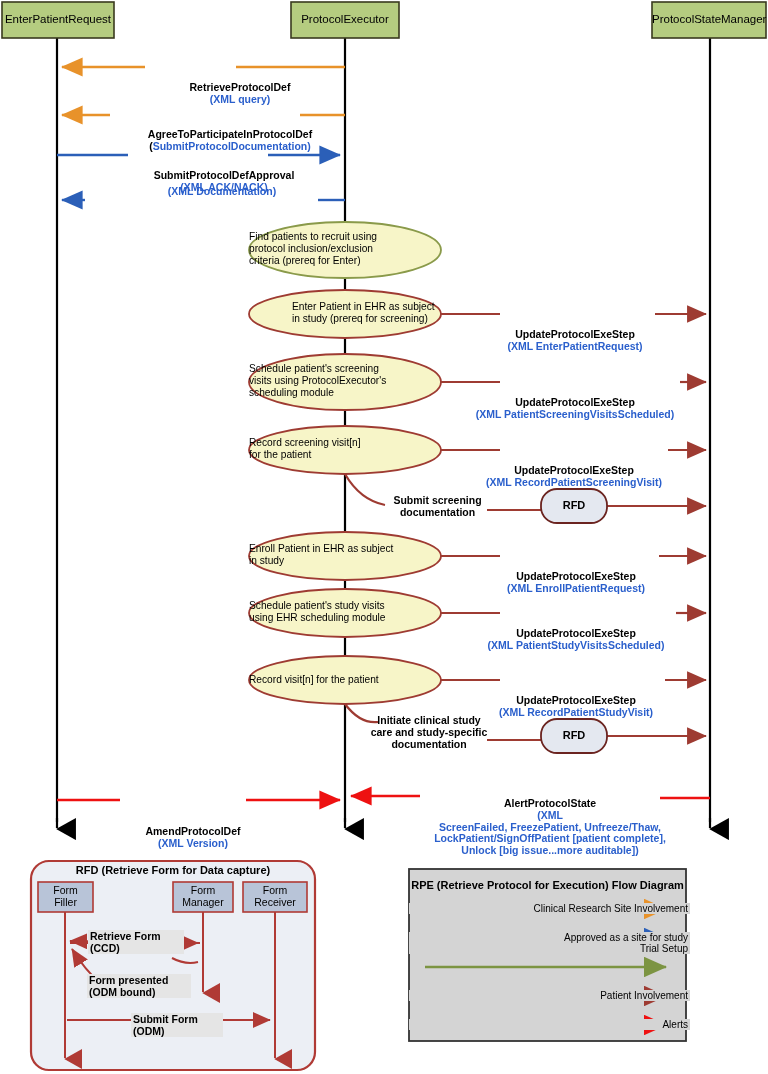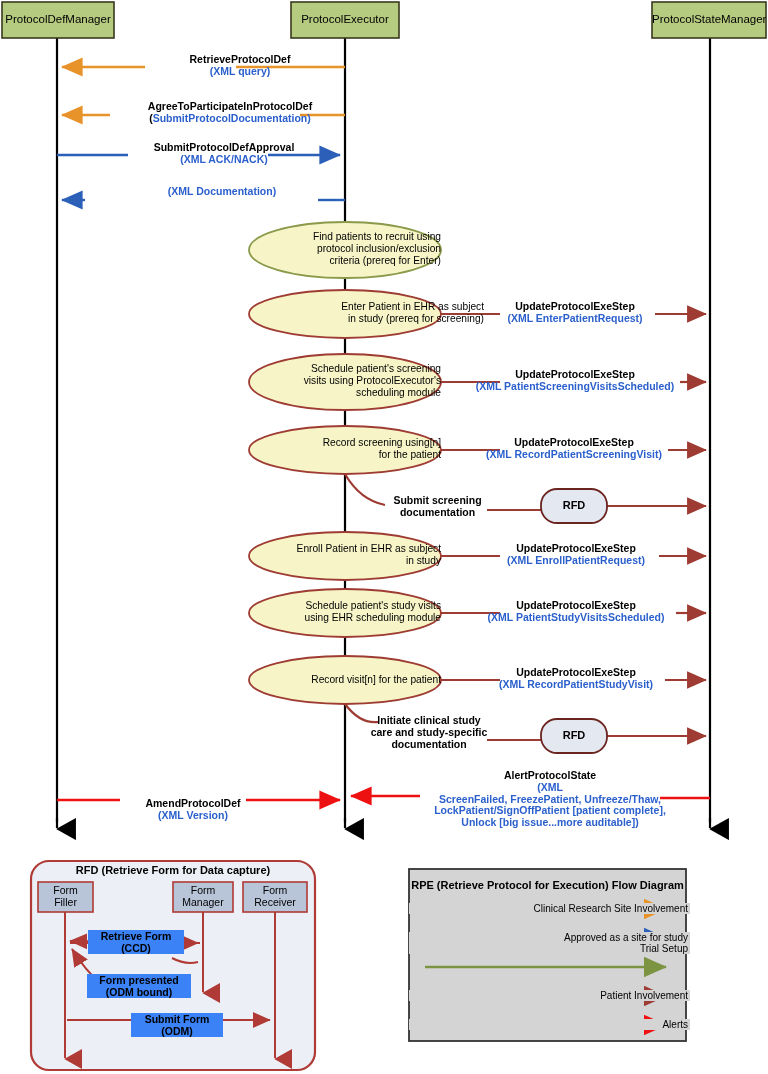--- a/index.html
+++ b/index.html
@@ -4,42 +4,42 @@
 <style>
   html,body{margin:0;padding:0;background:#ffffff;}
   body{
     font-family:"Liberation Sans", sans-serif;
     width:768px; height:1074px; position:relative; overflow:hidden;
   }
   #stage{position:absolute;left:0;top:0;width:768px;height:1074px;}
   svg{position:absolute;left:0;top:0;width:768px;height:1074px;}
 
   .lbl{position:absolute; text-align:center; line-height:1.12;}
-  .lbl .t1{color:#000000;font-weight:bold;font-size:10.5px;white-space:nowrap;}
+  .lbl .t1{color:#000000;font-weight:bold;font-size:10.5px;white-space:nowrap;margin-top:28px;}
   .lbl .t2{color:#2a5fcc;font-weight:bold;font-size:10.5px;white-space:nowrap;}
 
   .actor-name{position:absolute;text-align:center;color:#000;font-size:11.5px;
     line-height:1.1;white-space:nowrap;}
-  .ell-text{position:absolute;text-align:right;color:#000;font-size:10.2px;
+  .ell-text{position:absolute;text-align:left;color:#000;font-size:10.2px;
     line-height:1.18;white-space:nowrap;}
   .rfd-text{position:absolute;text-align:center;color:#000;font-weight:bold;
     font-size:11px;}
   .plain-b{position:absolute;text-align:center;color:#000;font-weight:bold;
     font-size:10.5px;line-height:1.15;white-space:nowrap;}
 
   .lg-title{position:absolute;text-align:center;color:#000;font-weight:bold;
     font-size:11px;white-space:nowrap;}
   .lg-item{position:absolute;text-align:right;color:#000;font-weight:normal;
     font-size:10px;white-space:nowrap;background:#ffffff;padding:0 2px;}
   .lg-item.onGray{background:#d4d4d4;}
   .sm-actor{position:absolute;text-align:center;color:#000;font-size:10.5px;
     line-height:1.12;white-space:nowrap;}
-  .sm-msg{position:absolute;text-align:center;color:#000;font-weight:bold;
+  .sm-msg{position:absolute;color:#000;font-weight:bold;
     font-size:10.5px;line-height:1.15;white-space:nowrap;
-    background:#3b82f6;padding:0 2px;}
+    background:#e5e5e5;padding:0 2px;}
 </style>
 </head>
 <body>
 
 <div id="stage">
 
   <svg viewBox="0 0 768 1074">
     <defs>
       <marker id="ahO" markerWidth="9" markerHeight="8" refX="8.6" refY="4" orient="auto">
         <path d="M0,0 L9,4 L0,8 z" fill="#e8922a"></path>
@@ -175,21 +175,21 @@
     <g>
       <rect x="409" y="869" width="277" height="172" fill="#d4d4d4" stroke="#333" stroke-width="1.8"></rect>
       <line x1="425" y1="909" x2="666" y2="909" stroke="#e8922a" stroke-width="2.6" marker-end="url(#ahO)"></line>
       <line x1="425" y1="938" x2="666" y2="938" stroke="#2b5fb8" stroke-width="2.6" marker-end="url(#ahB)"></line>
       <line x1="425" y1="967" x2="666" y2="967" stroke="#7c9442" stroke-width="2.6" marker-end="url(#ahG)"></line>
       <line x1="425" y1="996" x2="666" y2="996" stroke="#9e3b32" stroke-width="2.6" marker-end="url(#ahR)"></line>
       <line x1="425" y1="1025" x2="666" y2="1025" stroke="#ee1111" stroke-width="2.6" marker-end="url(#ahRed)"></line>
     </g>
   </svg>
 
-  <div class="actor-name" style="left:2px;top:13px;width:112px;">ProtocolDefManager</div>
+  <div class="actor-name" style="left:2px;top:13px;width:112px;">EnterPatientRequest</div>
   <div class="actor-name" style="left:291px;top:13px;width:108px;">ProtocolExecutor</div>
   <div class="actor-name" style="left:652px;top:13px;width:114px;">ProtocolStateManager</div>
 
   <div class="lbl" style="left:120px;top:54px;width:240px;">
     <div class="t1">RetrieveProtocolDef</div>
     <div class="t2">(XML query)</div>
   </div>
 
   <div class="lbl" style="left:80px;top:101px;width:300px;">
     <div class="t1">AgreeToParticipateInProtocolDef</div>
@@ -216,21 +216,21 @@
     <div>in study (prereq for screening)</div>
   </div>
 
   <div class="ell-text" style="left:249px;top:363px;width:192px;">
     <div>Schedule patient's screening</div>
     <div>visits using ProtocolExecutor's</div>
     <div>scheduling module</div>
   </div>
 
   <div class="ell-text" style="left:249px;top:437px;width:192px;">
-    <div>Record screening using[n]</div>
+    <div>Record screening visit[n]</div>
     <div>for the patient</div>
   </div>
 
   <div class="ell-text" style="left:249px;top:543px;width:192px;">
     <div>Enroll Patient in EHR as subject</div>
     <div>in study</div>
   </div>
 
   <div class="ell-text" style="left:249px;top:600px;width:192px;">
     <div>Schedule patient's study visits</div>

